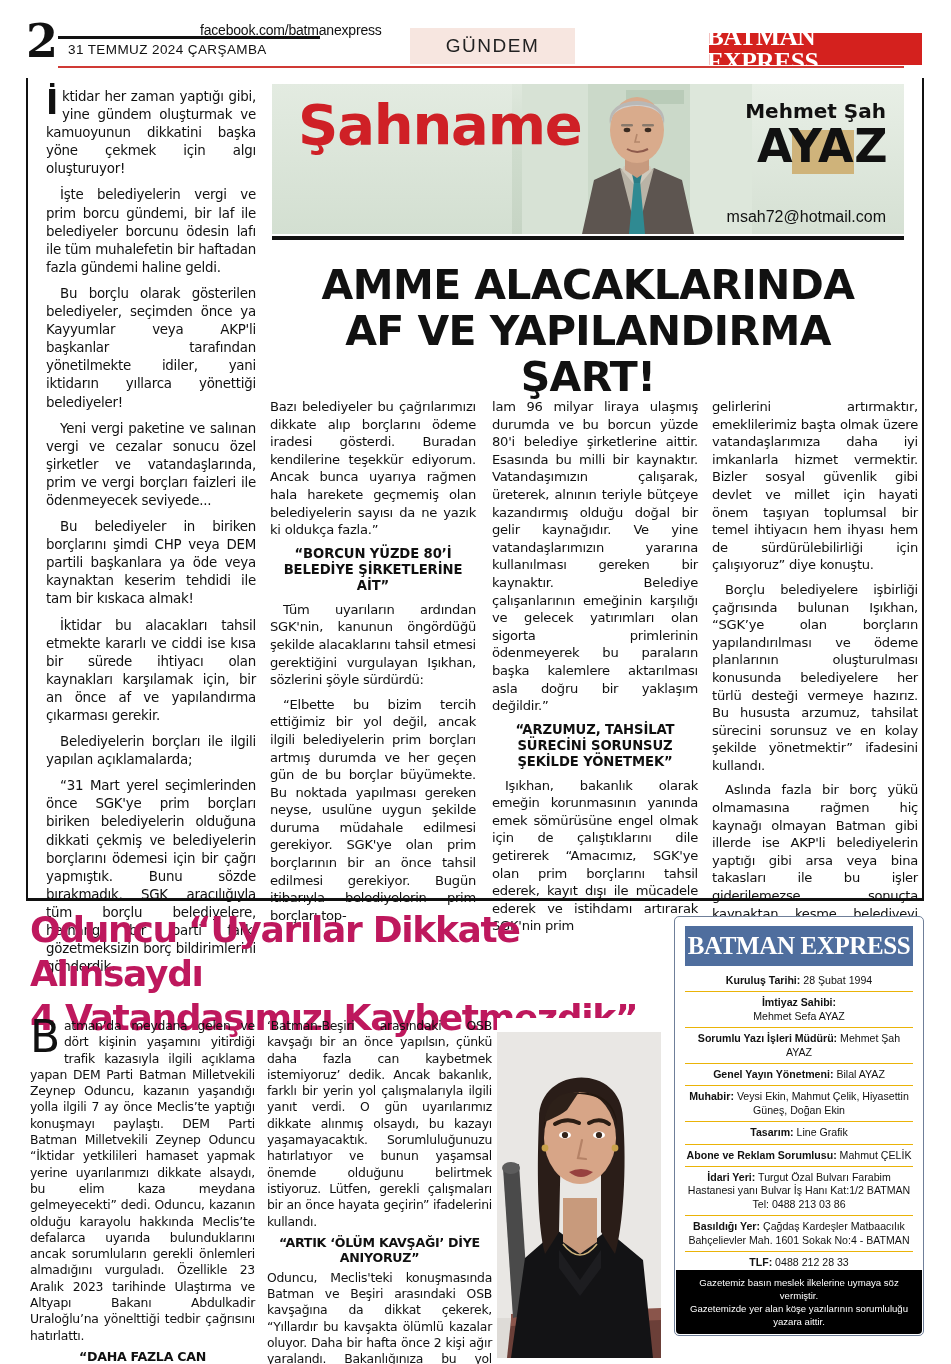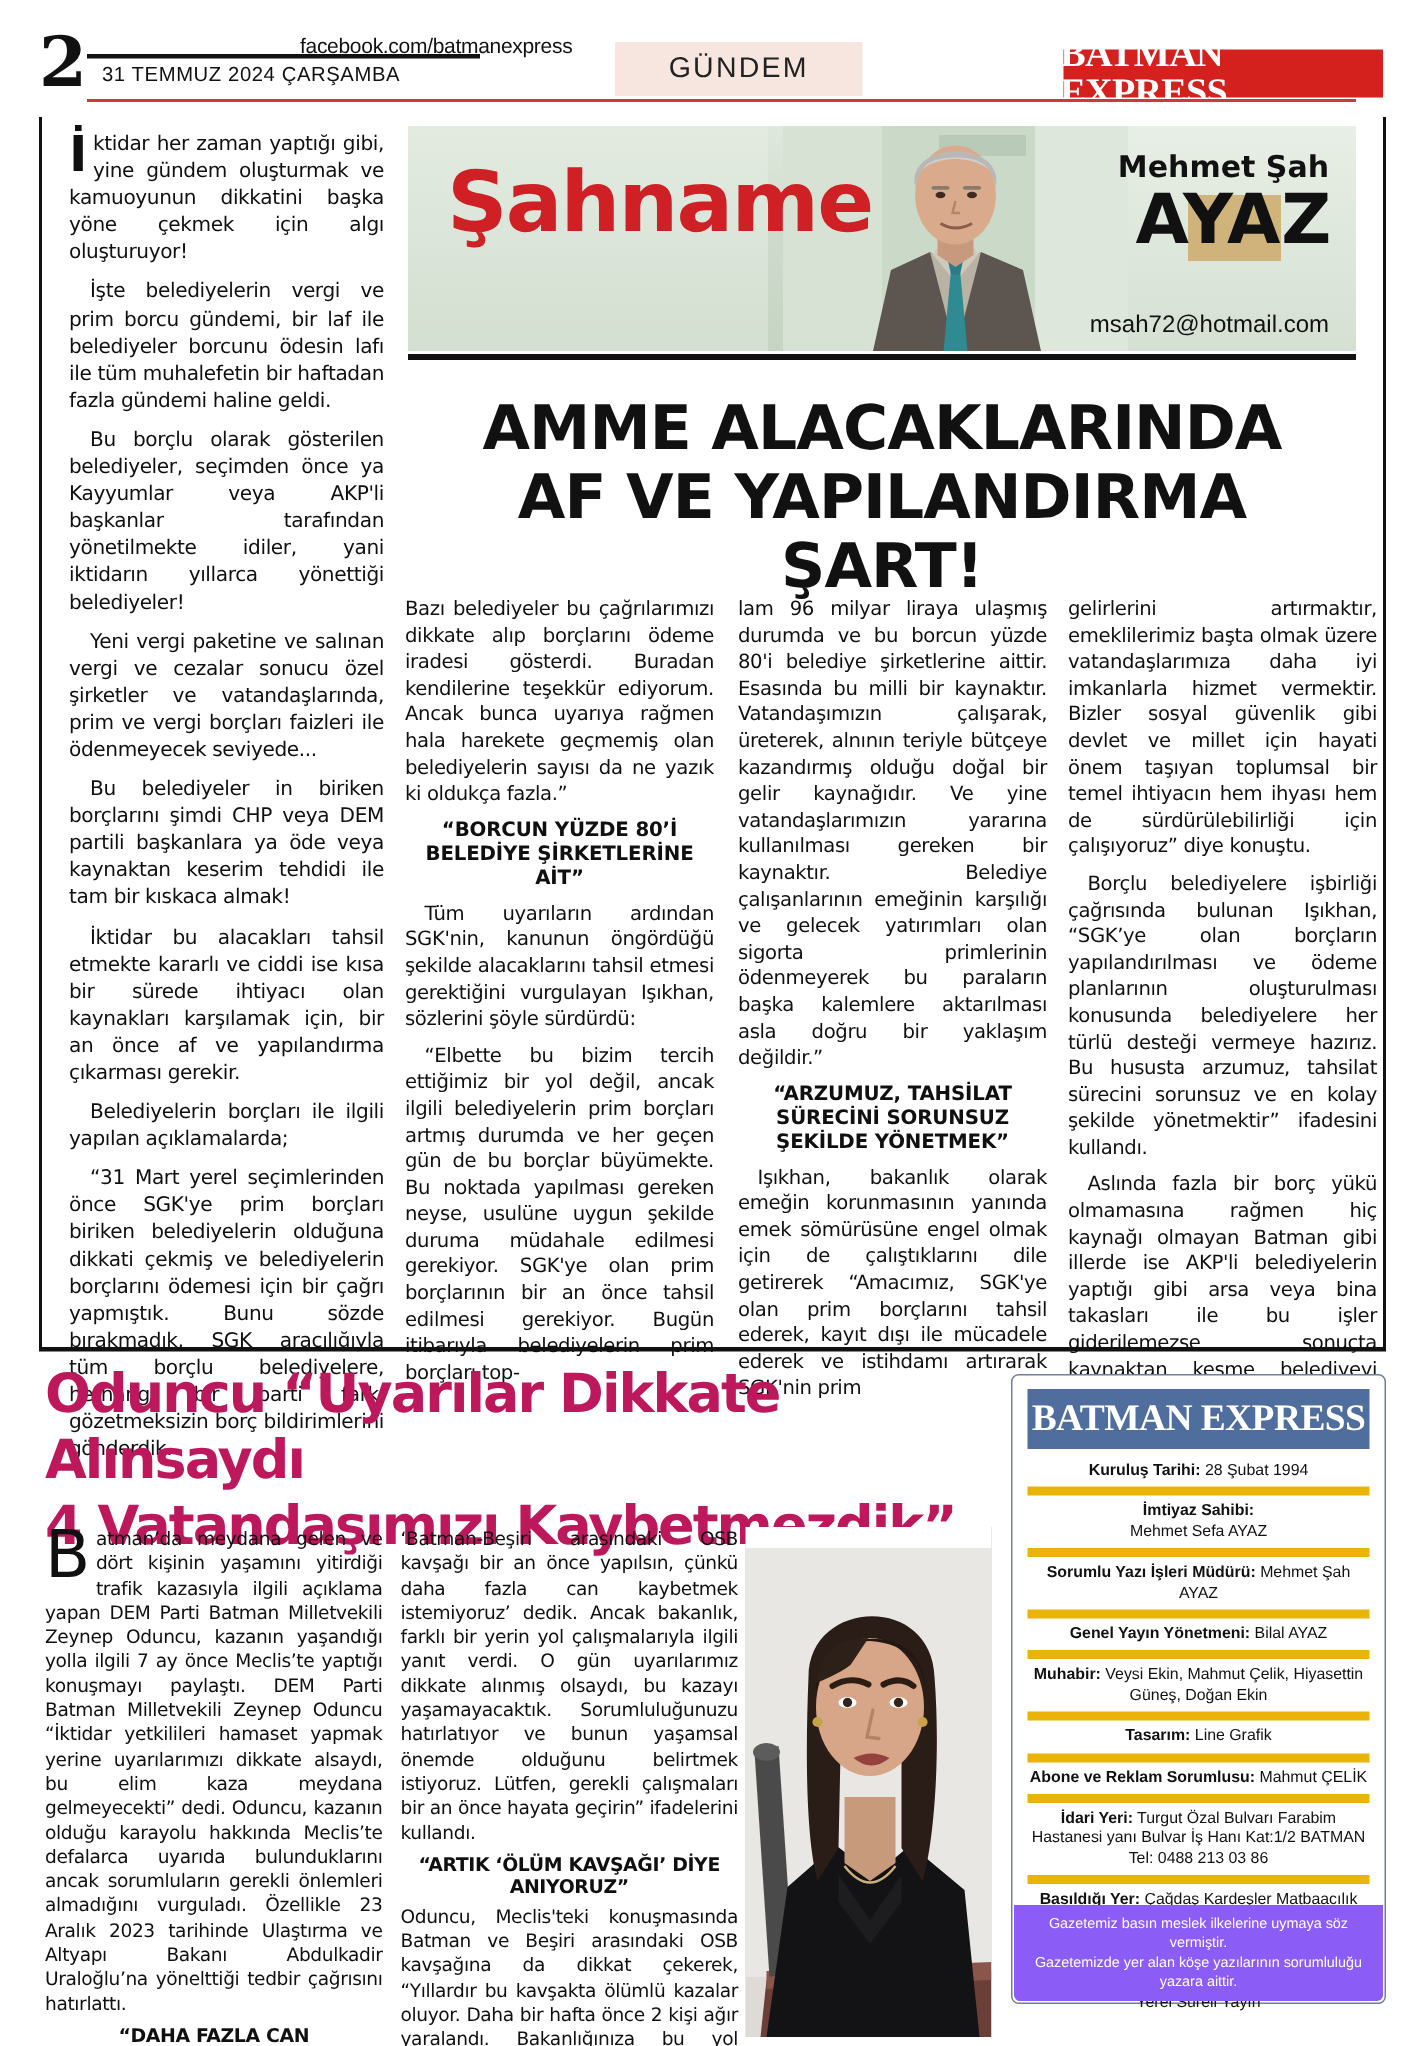--- a/index.html
+++ b/index.html
@@ -76,21 +76,21 @@
     background:linear-gradient(180deg,#dfe8dd 0%,#cfdccd 45%,#c6d4c4 100%);
     overflow:hidden;
   }
   .banner .shelf1{position:absolute;left:0;top:0;width:240px;height:150px;background:linear-gradient(180deg,#e3ebe1,#d3dfd1);}
   .banner .shelfband{position:absolute;left:360px;top:16px;width:120px;height:16px;background:#b8c9b7;opacity:.8;}
   .banner .shelfband2{position:absolute;left:352px;top:44px;width:150px;height:12px;background:#aec0ad;opacity:.7;}
   .banner .shelfband3{position:absolute;left:346px;top:92px;width:160px;height:10px;background:#b4c5b3;opacity:.6;}
   .banner .rightwall{position:absolute;right:0;top:0;width:215px;height:150px;background:linear-gradient(180deg,#e8efe6,#d5e0d3);}
   .banner .books{position:absolute;left:520px;top:46px;width:62px;height:44px;background:#caa259;opacity:.75;}
   .sahname{
-    position:absolute;left:26px;top:24px;
+    position:absolute;left:26px;top:13px;
     font-family:"DejaVu Sans", sans-serif;
     font-weight:700;font-size:56px;line-height:56px;
     color:#cf2026;letter-spacing:-1.2px;
   }
   .bannerphoto{
     position:absolute;left:250px;top:0;width:230px;height:150px;overflow:hidden;
   }
   .author-name{
     position:absolute;right:18px;top:16px;text-align:right;
     font-family:"DejaVu Sans", sans-serif;
@@ -180,29 +180,29 @@
   .colo-logo{
     margin:9px 10px 0 10px;height:40px;background:#4f6e9e;
     display:flex;align-items:center;justify-content:center;
   }
   .colo-logo span{
     color:#fff;font-family:"Liberation Serif", serif;font-weight:700;
     font-size:25px;letter-spacing:-0.4px;text-transform:uppercase;
   }
   .colo-rows{margin:4px 10px 0 10px;}
   .colo-row{
-    border-bottom:6px solid #eab308;
+    border-bottom:1px solid #eab308;
     padding:4px 0 4px 0;text-align:center;
     font-size:10.6px;line-height:13.4px;color:#111;
   }
   .colo-row:last-child{border-bottom:none;}
   .colo-row b{font-weight:700;}
   .colo-foot{
     position:absolute;left:1px;right:1px;bottom:1px;
-    background:#8b5cf6;color:#fff;
+    background:#000000;color:#fff;
     text-align:center;font-size:9.6px;line-height:13px;
     padding:6px 8px;box-sizing:border-box;
     border-radius:0 0 4px 4px;
   }
 </style>
 </head>
 <body>
 
 <div class="page">
 

